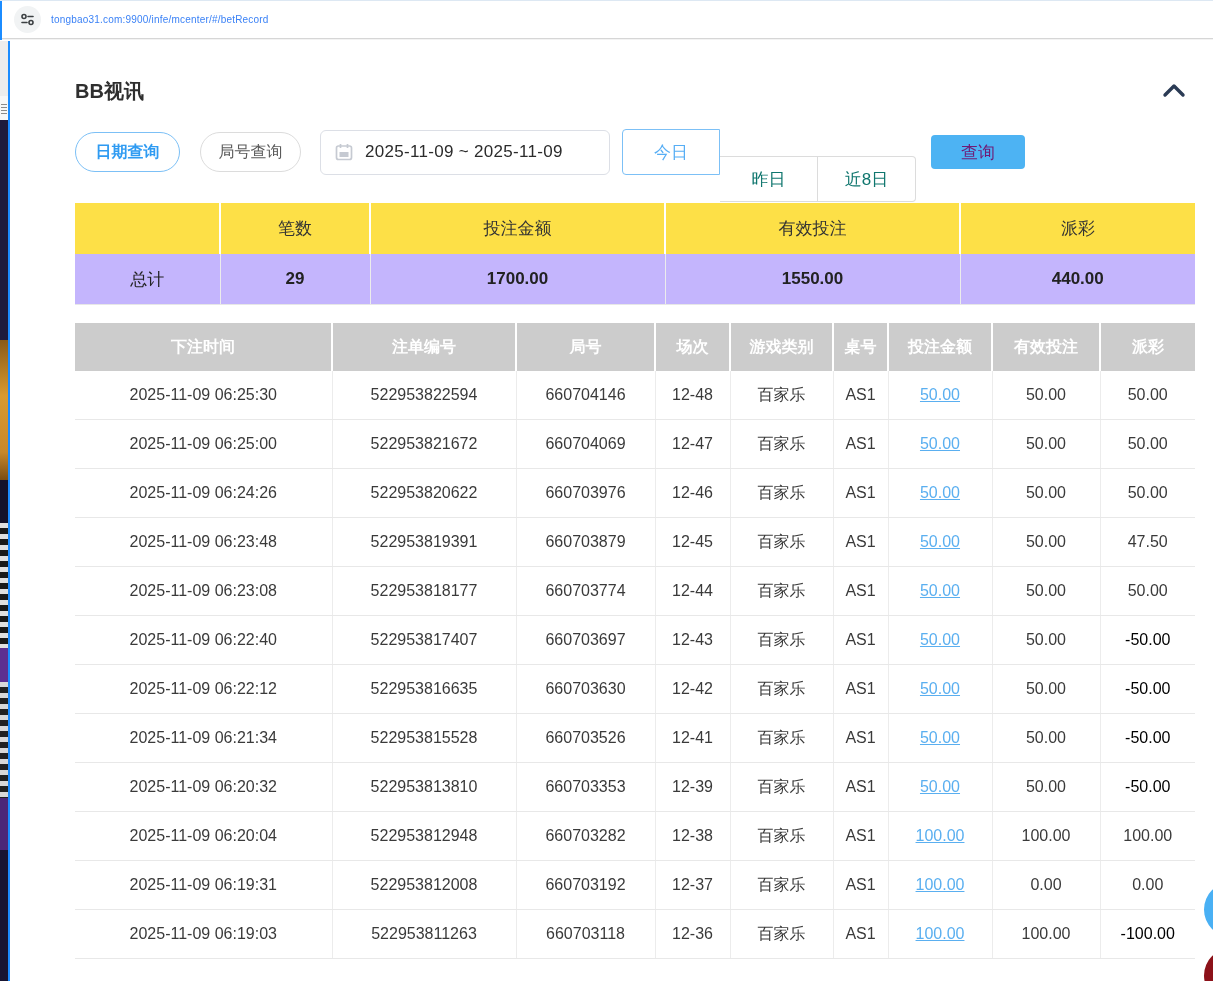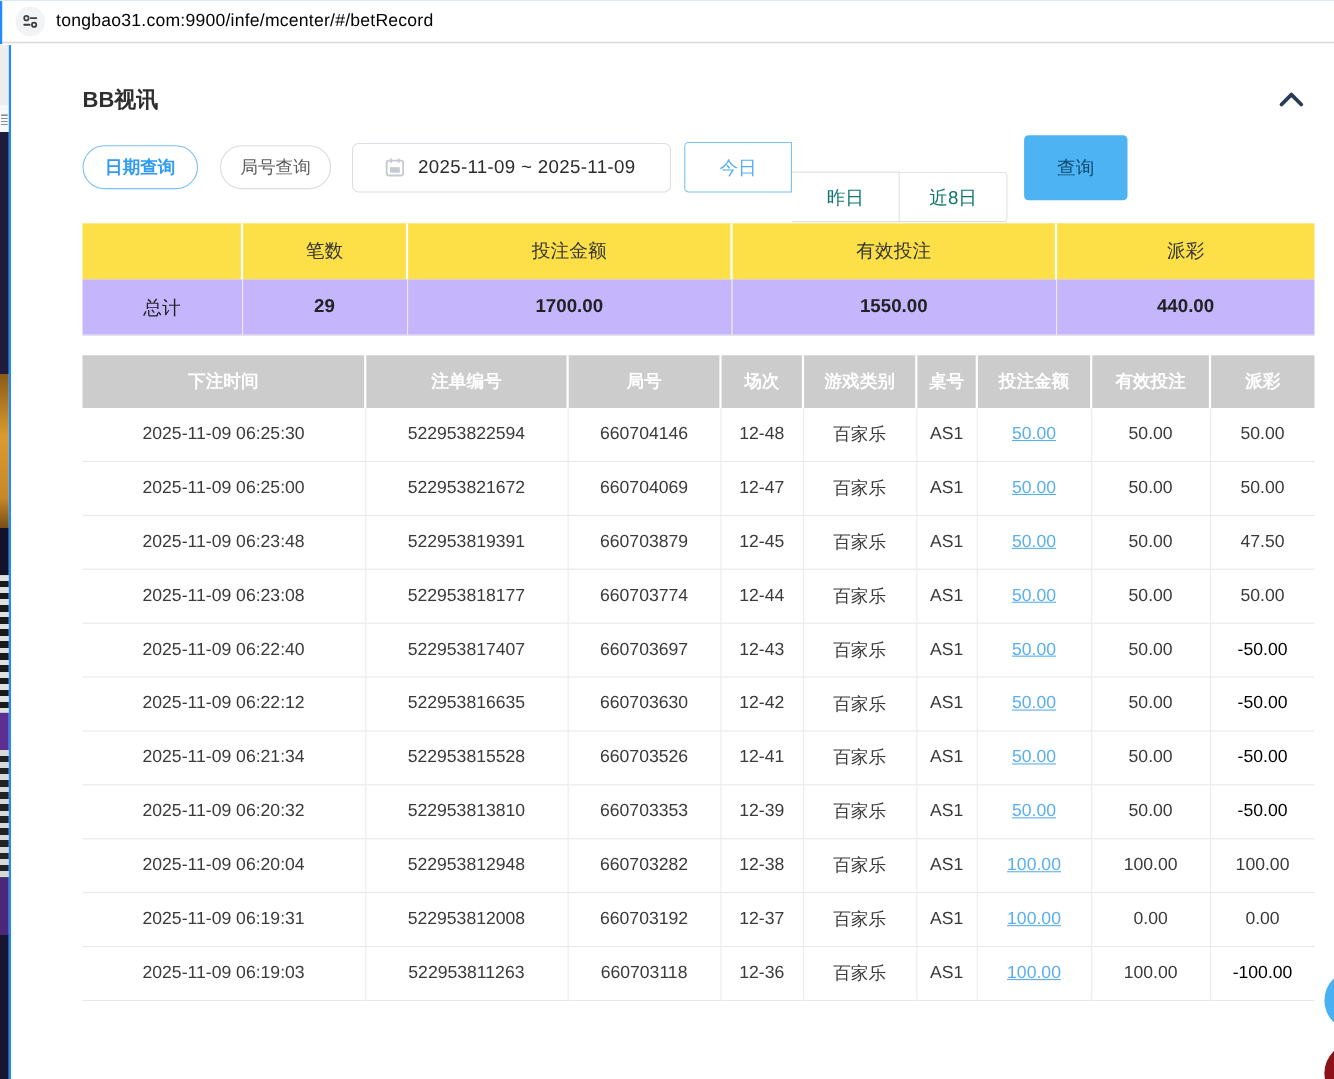--- a/index.html
+++ b/index.html
@@ -14,21 +14,21 @@
     position:absolute;top:0;left:0;width:1213px;height:39px;
     background:#fff;border-top:1px solid #dde8f3;
     border-bottom:1px solid #d6d6d6;box-shadow:0 1px 0 #f3f3f3;
     display:flex;align-items:center;box-sizing:border-box;
   }
   .urlbar .edgeline{position:absolute;left:0;top:0;width:2px;height:39px;background:#1b8cff;}
   .tune-badge{
     width:27px;height:27px;border-radius:50%;background:#f1f3f4;
     margin-left:14px;display:flex;align-items:center;justify-content:center;flex:0 0 auto;
   }
-  .url-text{margin-left:10px;font-size:16px;color:#000000;letter-spacing:.2px;}
+  .url-text{margin-left:10px;font-size:10px;color:#3b82f6;letter-spacing:.2px;}
   
   .left-strip{position:absolute;left:0;top:41px;width:8px;height:940px;z-index:5;}
   .left-strip .seg{position:absolute;left:0;width:8px;}
   .s1{top:0;height:55px;background:#ededed;}
   .s2{top:55px;height:24px;background:#f7f7f7;}
   .s2 .mini-menu{position:absolute;left:1px;top:8px;width:6px;height:10px;
      background:repeating-linear-gradient(180deg,#8a8a8a 0 1px,transparent 1px 3px);}
   .s3{top:79px;height:220px;background:#1e1b3c;}
   .s4{top:299px;height:140px;background:linear-gradient(180deg,#8a5a18,#d99a2e 40%,#c8882a 80%,#7a4d14);}
   .s5{top:439px;height:43px;background:#141229;}
@@ -43,31 +43,31 @@
   .page-head{position:relative;margin-top:36px;height:28px;}
   .page-title{font-size:20px;font-weight:bold;color:#2f2f2f;line-height:28px;}
   .collapse-btn{position:absolute;right:8px;top:2px;width:26px;height:24px;cursor:pointer;}
   
   .filter-row{margin-top:24px;height:46px;display:flex;align-items:center;}
   .pill{height:40px;border-radius:20px;background:#fff;display:flex;align-items:center;
         justify-content:center;box-sizing:border-box;font-size:16px;cursor:pointer;}
   .pill.active{border:1px solid #7cc0f6;color:#2f9bf2;font-weight:bold;width:105px;}
   .pill.idle{border:1px solid #dcdcdc;color:#5a5a5a;width:101px;margin-left:20px;}
   .date-picker{margin-left:19px;width:290px;height:45px;border:1px solid #dcdfe6;border-radius:6px;
-        background:#fff;display:flex;align-items:center;box-sizing:border-box;cursor:pointer;padding-left:15px;}
+        background:#fff;display:flex;align-items:center;box-sizing:border-box;cursor:pointer;}
   .date-picker .cal{margin-left:14px;flex:0 0 auto;display:flex;}
   .date-picker .range{margin-left:12px;font-size:17px;color:#2b2b2b;letter-spacing:.3px;}
   .quick-group{margin-left:12px;display:flex;height:46px;box-sizing:border-box;}
   .quick{width:98px;height:46px;box-sizing:border-box;display:flex;align-items:center;justify-content:center;
         font-size:17px;background:#fff;cursor:pointer;}
   .quick.on{border:1px solid #7cc0f6;color:#57aef5;border-radius:4px 0 0 4px;}
   .quick.off{border:1px solid #dcdcdc;border-left:none;color:#0f766e;margin-top:27px;}
   .quick.off:last-child{border-radius:0 4px 4px 0;}
-  .search-btn{margin-left:15px;width:94px;height:59px;border:none;border-radius:4px;
-        background:#4db3f3;color:#0c4a6e;font-size:17px;cursor:pointer;
+  .search-btn{margin-left:15px;width:94px;height:34px;border:none;border-radius:4px;
+        background:#4db3f3;color:#701a75;font-size:17px;cursor:pointer;
         font-family:Liberation Mono, monospace;}
   
   table{border-collapse:collapse;table-layout:fixed;}
   .summary-table{margin-top:28px;width:1120px;}
   .summary-table th{height:49px;background:#fde047;font-size:17px;font-weight:normal;color:#333;
         border-right:2px solid #fff;text-align:center;}
   .summary-table th:last-child{border-right:none;}
   .summary-table td{height:48px;background:#c4b5fd;text-align:center;font-size:17px;color:#222;
         border-right:1px solid #ececec;border-bottom:1px solid #e7e7e7;}
   .summary-table td:last-child{border-right:none;}
@@ -222,20 +222,31 @@
           <td>522953821672</td>
           <td>660704069</td>
           <td>12-47</td>
           <td>百家乐</td>
           <td>AS1</td>
           <td><a class="amt-link">50.00</a></td>
           <td>50.00</td>
           <td>50.00</td>
         </tr>
         <tr>
+          <td>2025-11-09 06:24:26</td>
+          <td>522953820622</td>
+          <td>660703976</td>
+          <td>12-46</td>
+          <td>百家乐</td>
+          <td>AS1</td>
+          <td><a class="amt-link">50.00</a></td>
+          <td>50.00</td>
+          <td>50.00</td>
+        </tr>
+        <tr>
           <td>2025-11-09 06:23:48</td>
           <td>522953819391</td>
           <td>660703879</td>
           <td>12-45</td>
           <td>百家乐</td>
           <td>AS1</td>
           <td><a class="amt-link">50.00</a></td>
           <td>50.00</td>
           <td>47.50</td>
         </tr>

